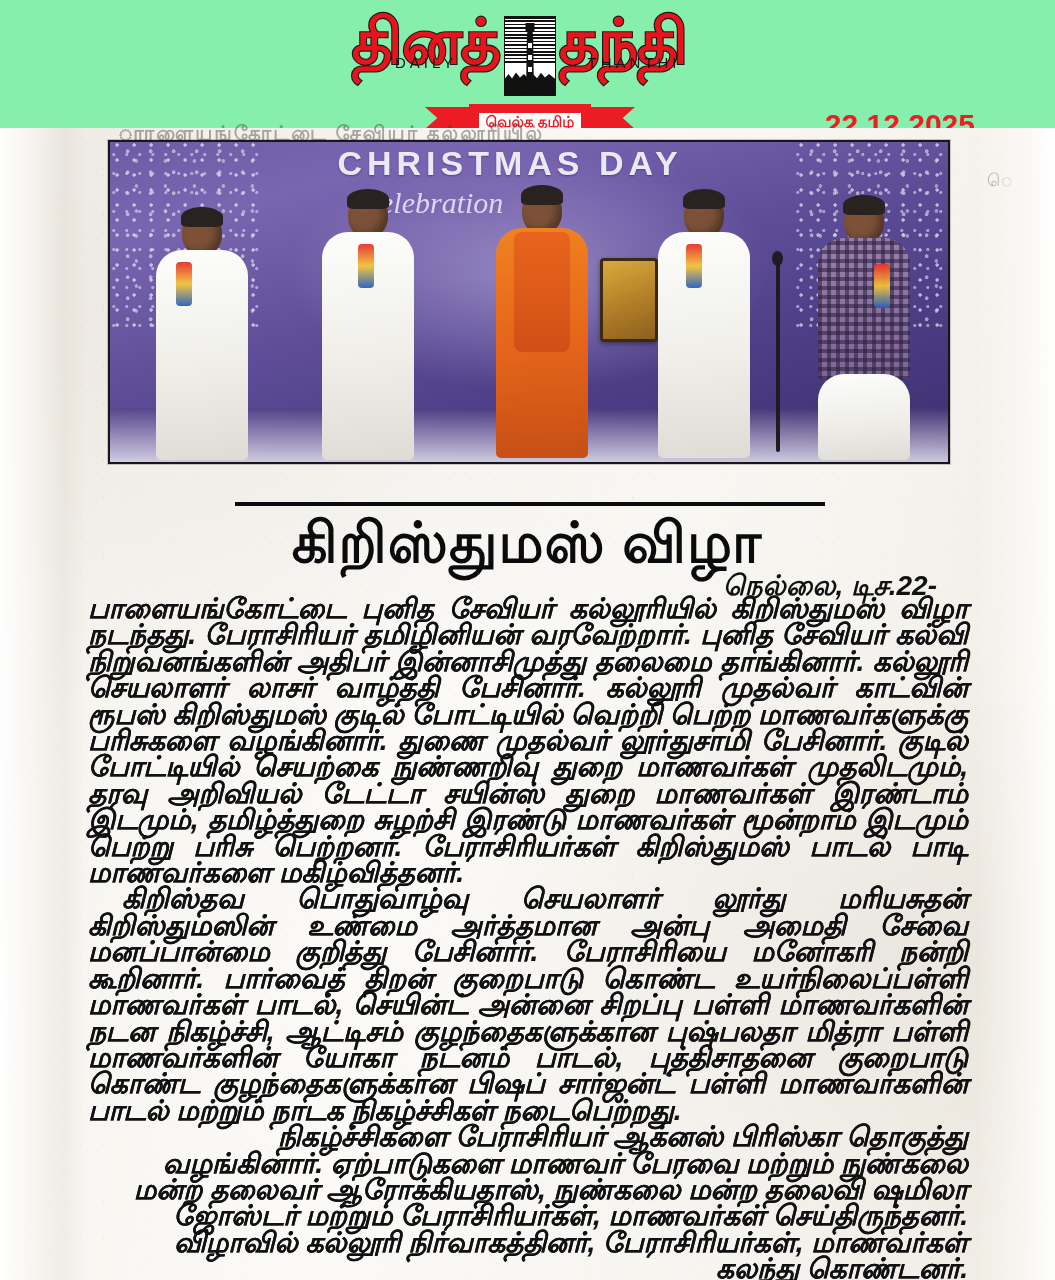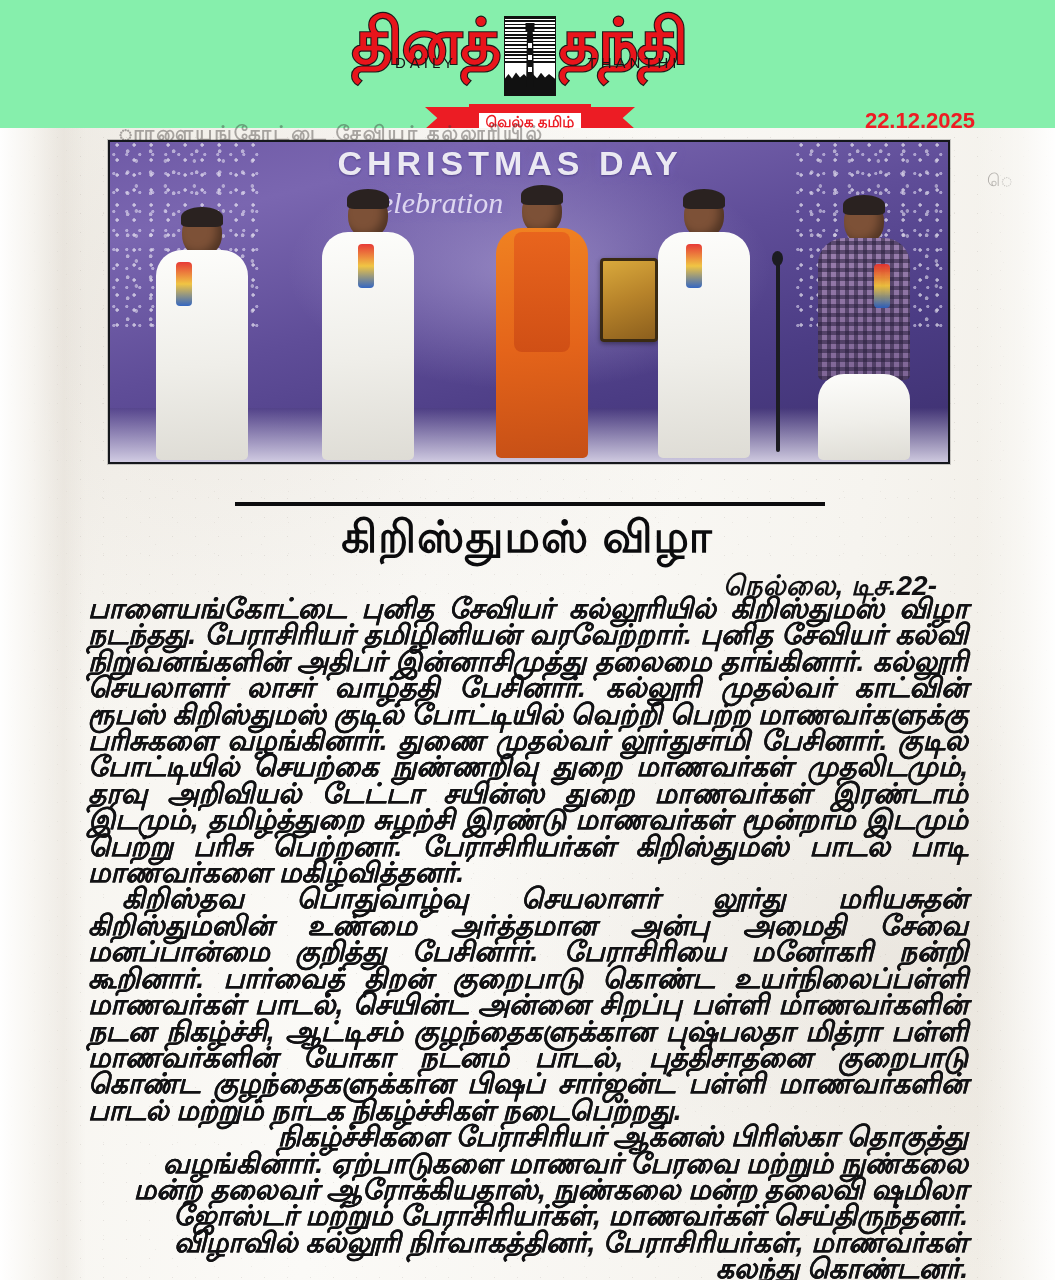--- a/index.html
+++ b/index.html
@@ -169,21 +169,21 @@
     padding: 1px 7px 2px 7px;
     line-height: 1.05;
     white-space: nowrap;
     font-family: "Liberation Sans", sans-serif;
   }
 
   .masthead-date {
     position: absolute;
     right: 80px;
     top: 108px;
-    font-size: 22px;
+    font-size: 30px;
     font-weight: bold;
     color: #ee1c23;
     letter-spacing: 0px;
     font-family: "Liberation Sans", sans-serif;
   }
 
   
   .clipping {
     position: absolute;
     left: 0;
@@ -423,21 +423,21 @@
     width: 590px;
     height: 4px;
     background: #0c0c0e;
   }
   .headline {
     position: absolute;
     left: 108px;
     top: 384px;
     width: 838px;
     text-align: center;
-    font-size: 44px;
+    font-size: 56px;
     font-weight: bold;
     color: #0b0b0d;
     letter-spacing: 1px;
     white-space: nowrap;
     line-height: 1.12;
     font-family: "Liberation Sans", sans-serif;
   }
   .dateline {
     position: absolute;
     right: 118px;

